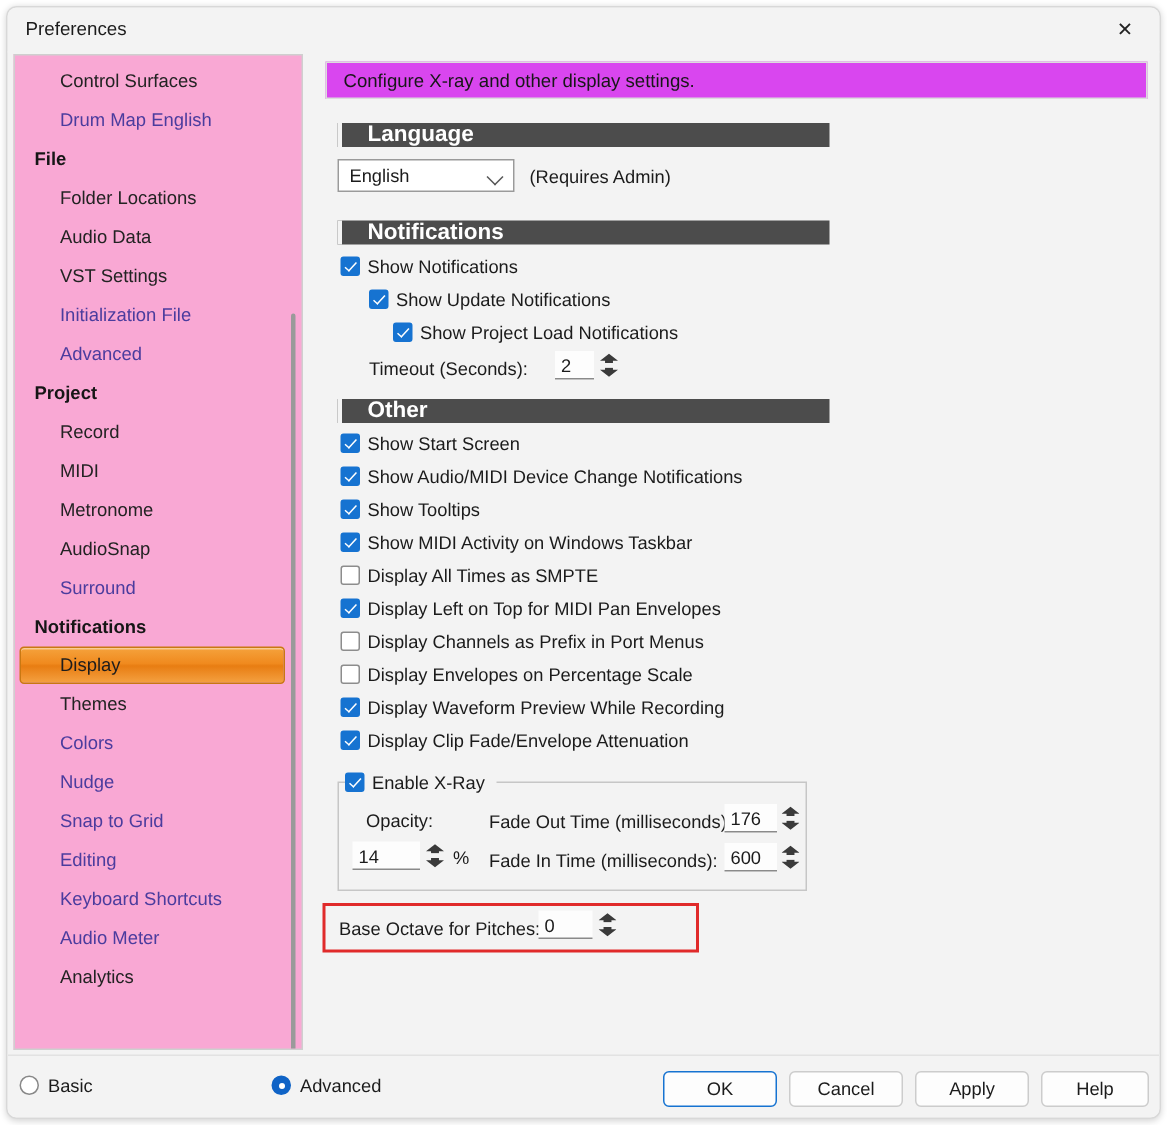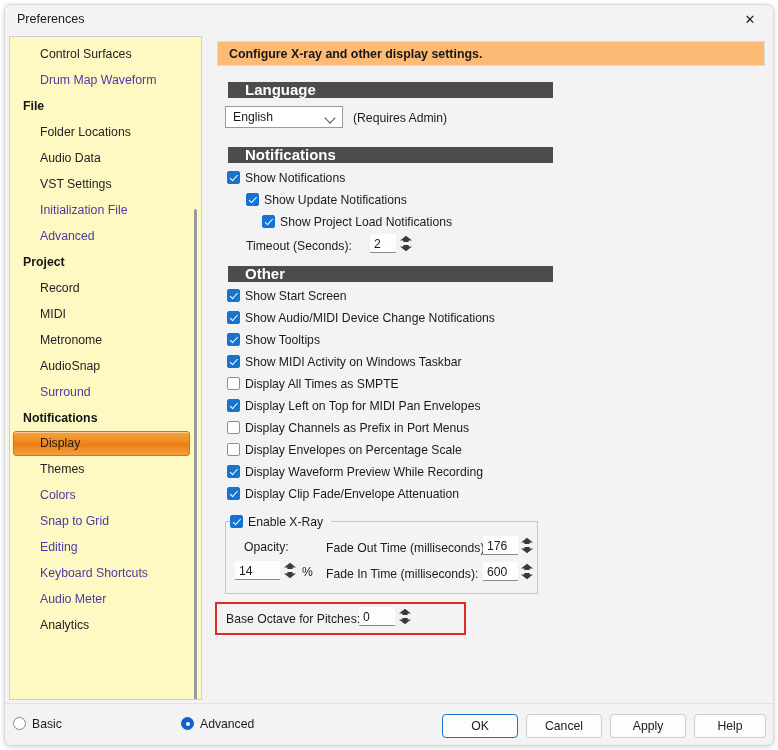--- a/index.html
+++ b/index.html
@@ -55,21 +55,21 @@
     left: 0; top: 29px;
     right: 0; bottom: 41px;
     background: #f3f3f3;
   }
 
   
   .sidebar {
     position: absolute;
     left: 4px; top: 2px;
     width: 193px; bottom: 4px;
-    background: #fef9c3;
+    background: #f9a8d4;
     border: 1px solid #cfcfcf;
     box-sizing: border-box;
     overflow: hidden;
   }
   .nav {
     position: absolute;
     left: 0; top: 0; right: 0; bottom: 0;
     padding-top: 4px;
   }
   .nav-item {
@@ -117,24 +117,24 @@
   .main {
     position: absolute;
     left: 206px; top: 2px; right: 4px; bottom: 4px;
     background: #f3f3f3;
     overflow: hidden;
   }
   .panel-header {
     position: absolute;
     left: 6px; top: 5px; right: 4px;
     height: 25px;
-    background: #fdba74;
+    background: #d946ef;
     border: 1px solid #dcdcdc;
     box-sizing: border-box;
-    font-weight: bold;
+    font-weight: normal;
     font-size: 12.4px;
     color: #171717;
     padding: 5px 0 0 11px;
   }
 
   .sec-header {
     position: absolute;
     background: #4c4c4c;
     height: 16px;
     color: #ffffff;
@@ -325,37 +325,38 @@
   <div class="titlebar">
     <div class="title-text">Preferences</div>
     <div class="close-btn">✕</div>
   </div>
 
   <div class="content">
 
     <div class="sidebar">
       <div class="nav" id="nav">
           <div class="nav-item leaf"><span>Control Surfaces</span></div>
-          <div class="nav-item leaf link"><span>Drum Map Waveform</span></div>
+          <div class="nav-item leaf link"><span>Drum Map English</span></div>
           <div class="nav-item group"><span>File</span></div>
           <div class="nav-item leaf"><span>Folder Locations</span></div>
           <div class="nav-item leaf"><span>Audio Data</span></div>
           <div class="nav-item leaf"><span>VST Settings</span></div>
           <div class="nav-item leaf link"><span>Initialization File</span></div>
           <div class="nav-item leaf link"><span>Advanced</span></div>
           <div class="nav-item group"><span>Project</span></div>
           <div class="nav-item leaf"><span>Record</span></div>
           <div class="nav-item leaf"><span>MIDI</span></div>
           <div class="nav-item leaf"><span>Metronome</span></div>
           <div class="nav-item leaf"><span>AudioSnap</span></div>
           <div class="nav-item leaf link"><span>Surround</span></div>
           <div class="nav-item group"><span>Notifications</span></div>
           <div class="nav-item leaf selected"><span>Display</span></div>
           <div class="nav-item leaf"><span>Themes</span></div>
           <div class="nav-item leaf link"><span>Colors</span></div>
+          <div class="nav-item leaf link"><span>Nudge</span></div>
           <div class="nav-item leaf link"><span>Snap to Grid</span></div>
           <div class="nav-item leaf link"><span>Editing</span></div>
           <div class="nav-item leaf link"><span>Keyboard Shortcuts</span></div>
           <div class="nav-item leaf link"><span>Audio Meter</span></div>
           <div class="nav-item leaf"><span>Analytics</span></div>
         </div>
       <div class="sb-track">
         <div class="sb-thumb"></div>
       </div>
     </div>

